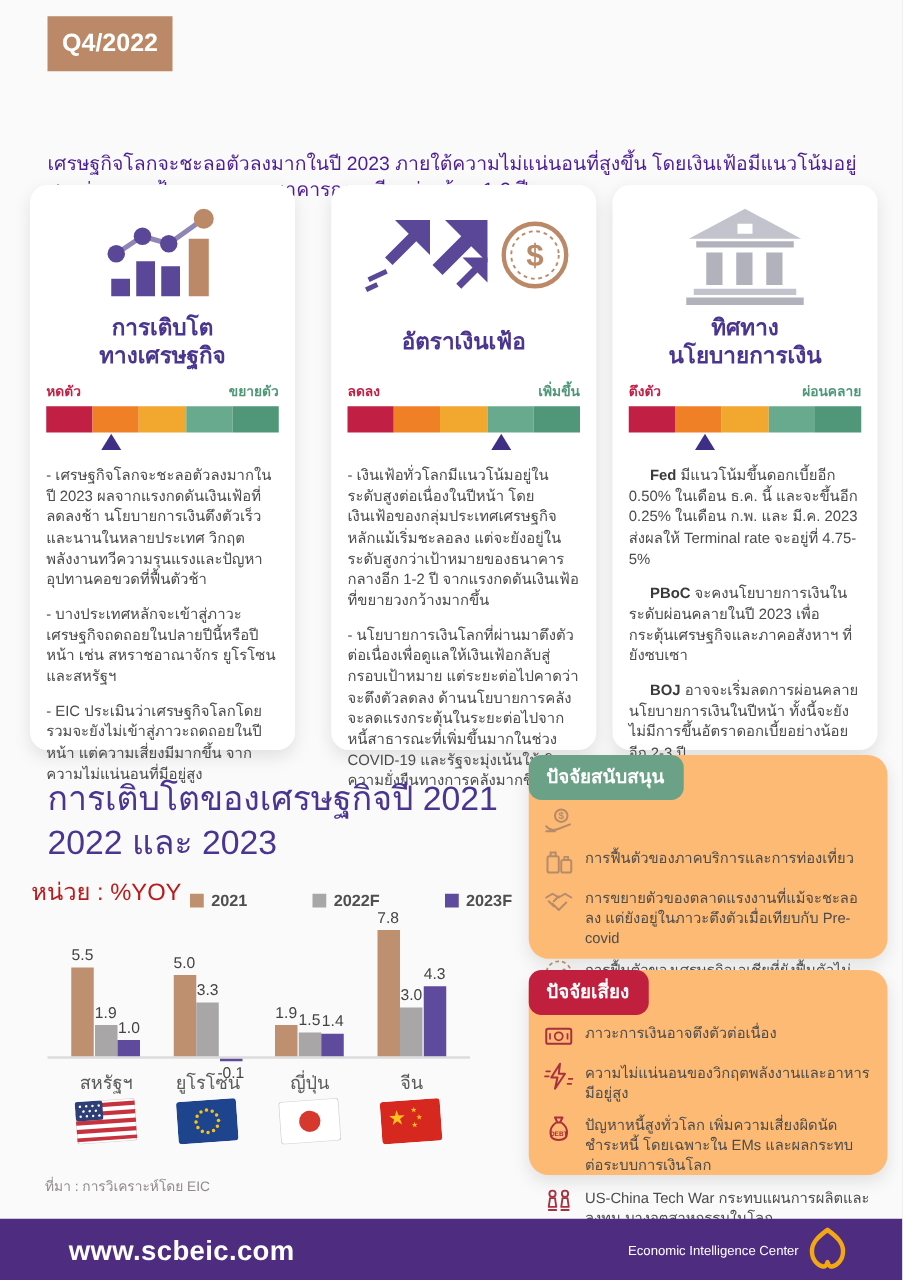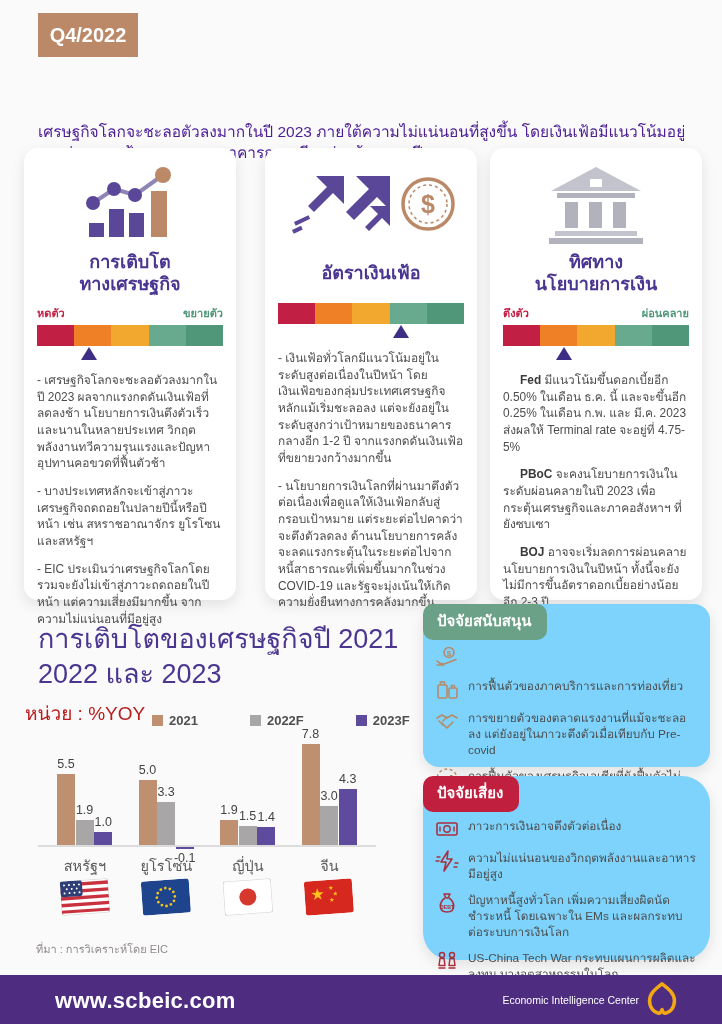--- a/index.html
+++ b/index.html
@@ -60,26 +60,26 @@
   .legend-swatch { width:11px; height:11px; display:inline-block; }
   #chart-plot { position:absolute; left:38px; top:728px; width:345px; height:140px; }
   #chart-axis { position:absolute; left:0; top:117px; width:338px; height:2px; background:#dcdcdc; }
   .bar { position:absolute; width:18px; }
   .bar-label { position:absolute; width:34px; text-align:center; font-size:12.5px; color:#444; }
   .cat-label { position:absolute; top:854px; width:90px; text-align:center; font-size:14.5px; color:#5b5b5b; transform:translateX(-45px); }
   .flag { position:absolute; top:880px; transform:translateX(-24px) rotate(-4deg); }
   #chart-source { position:absolute; left:36px; top:940px; font-size:11px; color:#8f8b8b; }
   
   .factor-box {
-    position:absolute; left:423px; width:287px; background:#7dd3fc;
+    position:absolute; left:423px; width:287px; background:#fdba74;
     border-radius:16px; box-shadow:0 5px 14px rgba(0,0,0,0.10);
     padding:40px 14px 8px 12px;
   }
   #support-box { top:604px; height:163px; }
-  #risk-box { top:776px; height:184px;border-radius:28px; }
+  #risk-box { top:776px; height:164px; }
   .factor-tab {
     position:absolute; left:0; top:0; padding:5px 16px 7px 14px;
     color:#fff; font-weight:bold; font-size:15px; border-radius:10px;
   }
   #support-box .factor-tab { background:#6ba287; }
   #risk-box .factor-tab { background:#c11f3e; }
   .factor-item { display:flex; align-items:flex-start; gap:9px; margin-bottom:7px; }
   .factor-item .f-icon { flex:0 0 24px; height:24px; margin-top:1px; }
   .factor-item .f-text { font-size:11.8px; color:#4c4c4c; line-height:1.35; padding-top:3px; }
   
@@ -149,20 +149,24 @@
          <path d="M84 40 h20 v20 l-8 -8 -13 13 -4 -4 13 -13 z"></path>
          <rect x="8" y="56" width="16" height="4" transform="rotate(-25 8 56)"></rect>
          <rect x="6" y="64" width="10" height="4" transform="rotate(-25 6 64)"></rect>
        </g>
        <circle cx="142" cy="38" r="25" fill="none" stroke="#bb8967" stroke-width="3.5"></circle>
        <circle cx="142" cy="38" r="19" fill="none" stroke="#bb8967" stroke-width="1.5" stroke-dasharray="3 3"></circle>
        <text x="142" y="47" text-anchor="middle" font-size="25" font-weight="bold" fill="#bb8967">$</text>
      </svg>
         </div>
      <div class="card-title">อัตราเงินเฟ้อ</div>
+     <div class="scale-labels">
+       <span class="sl-left">ลดลง</span>
+       <span class="sl-right">เพิ่มขึ้น</span>
+     </div>
      <div class="scale-bar">
           <div class="seg" style="background:#c21f45"></div>
           <div class="seg" style="background:#ef8026"></div>
           <div class="seg" style="background:#f2a72e"></div>
           <div class="seg" style="background:#68aa8e"></div>
           <div class="seg" style="background:#4f9778"></div>
         </div>
      <div class="scale-pointer-row">
        <div class="scale-pointer" style="left:66%"></div>
      </div>

